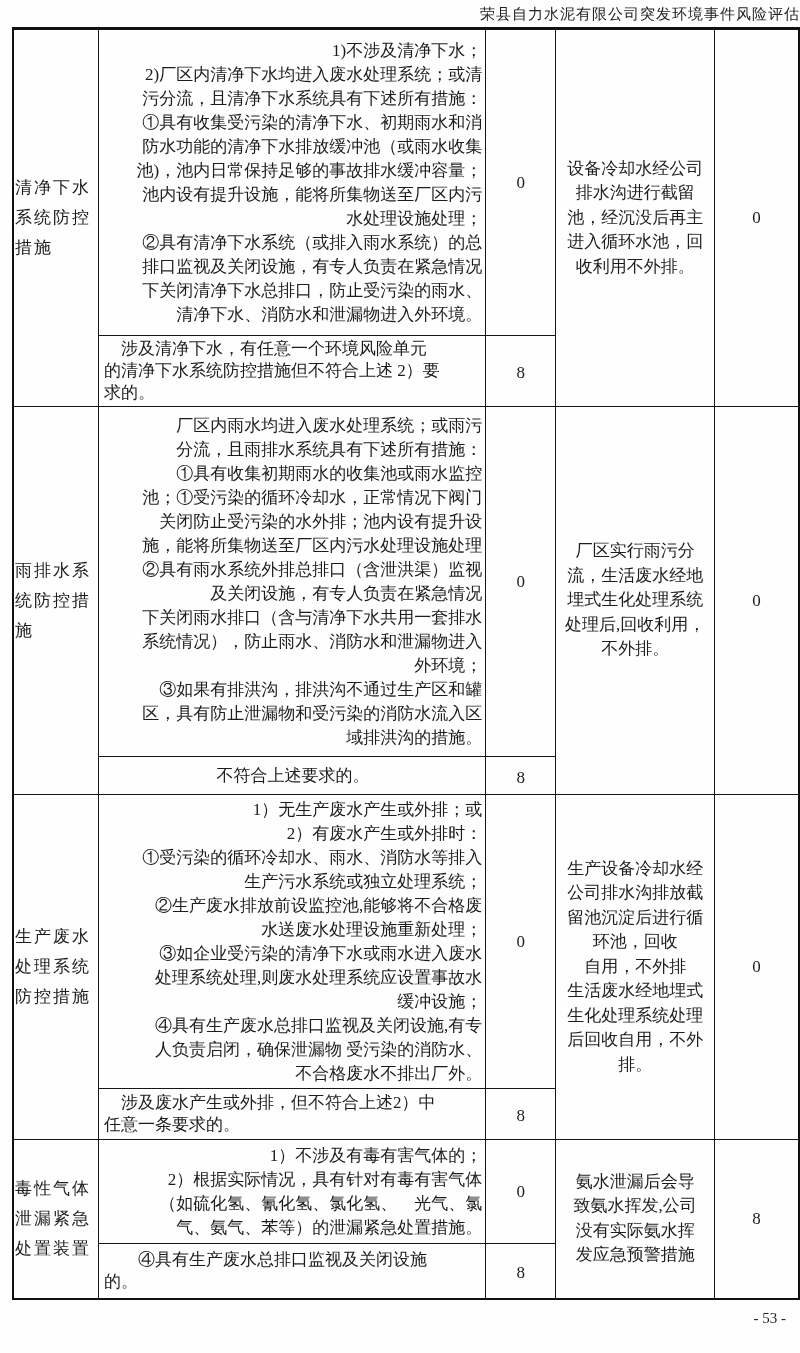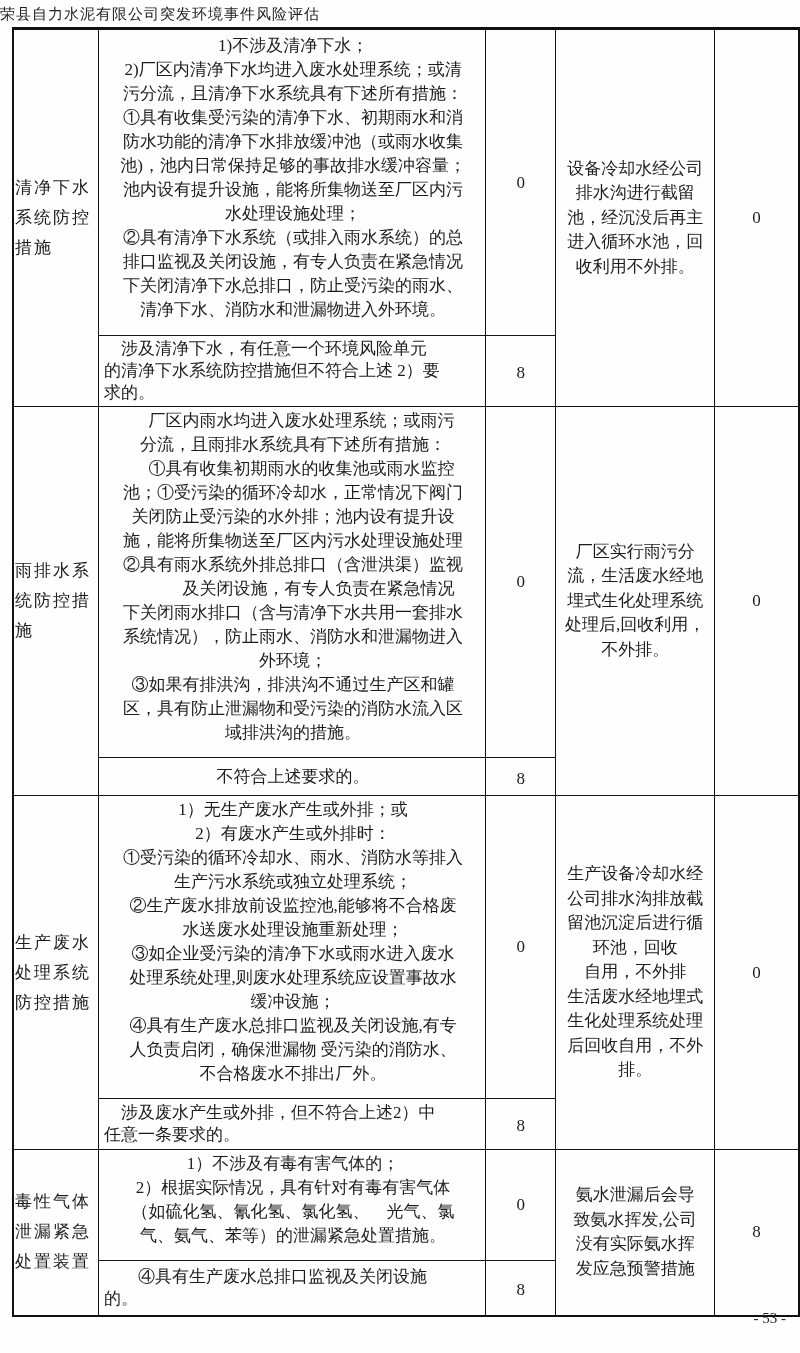--- a/index.html
+++ b/index.html
@@ -1,26 +1,26 @@
 <!DOCTYPE html>
 <html><head>
 <meta charset="utf-8">
 <style>
   html,body{margin:0;padding:0;background:#ffffff;}
   #page{position:relative;width:800px;height:1353px;background:#fefefe;overflow:hidden;
         font-family:"Liberation Serif","DejaVu Serif",serif;color:#1c1c1c;}
-  #header{position:absolute;top:5px;left:0;width:100%;text-align:left;
+  #header{position:absolute;top:5px;left:0;width:100%;text-align:right;
           font-size:15px;letter-spacing:1px;color:#222;}
   #risk-table{position:absolute;left:12px;top:27px;border-collapse:collapse;table-layout:fixed;
               border:2px solid #111;border-top:3px solid #111;border-bottom:2px solid #111;}
   #risk-table td{border:1px solid #151515;vertical-align:middle;overflow:hidden;
                  font-size:17px;color:#1c1c1c;}
   td.lbl{width:83px;text-align:left;white-space:pre-wrap;line-height:30px;letter-spacing:2px;}
-  td.crit{width:384px;white-space:pre-wrap;line-height:24px;padding:2px 3px 12px 5px;
-          vertical-align:top;text-align:center;}
+  td.crit{width:384px;white-space:pre-wrap;line-height:24px;padding:2px 3px 2px 5px;
+          vertical-align:top;text-align:right;}
   td.exc{width:384px;white-space:pre-wrap;line-height:22px;padding:2px 3px 2px 5px;
          vertical-align:top;text-align:left;}
   td.exc.center{text-align:center;}
   td.score{width:68px;text-align:center;font-size:18px;}
   td.score.sub{vertical-align:top;padding-top:5px;}
   td.sit{width:156px;text-align:center;white-space:pre-wrap;line-height:24.5px;padding:2px;}
   td.total{width:82px;text-align:center;font-size:18px;}
   #page-number{position:absolute;top:1310px;right:14px;font-size:15px;color:#222;}
 </style>
 </head>

